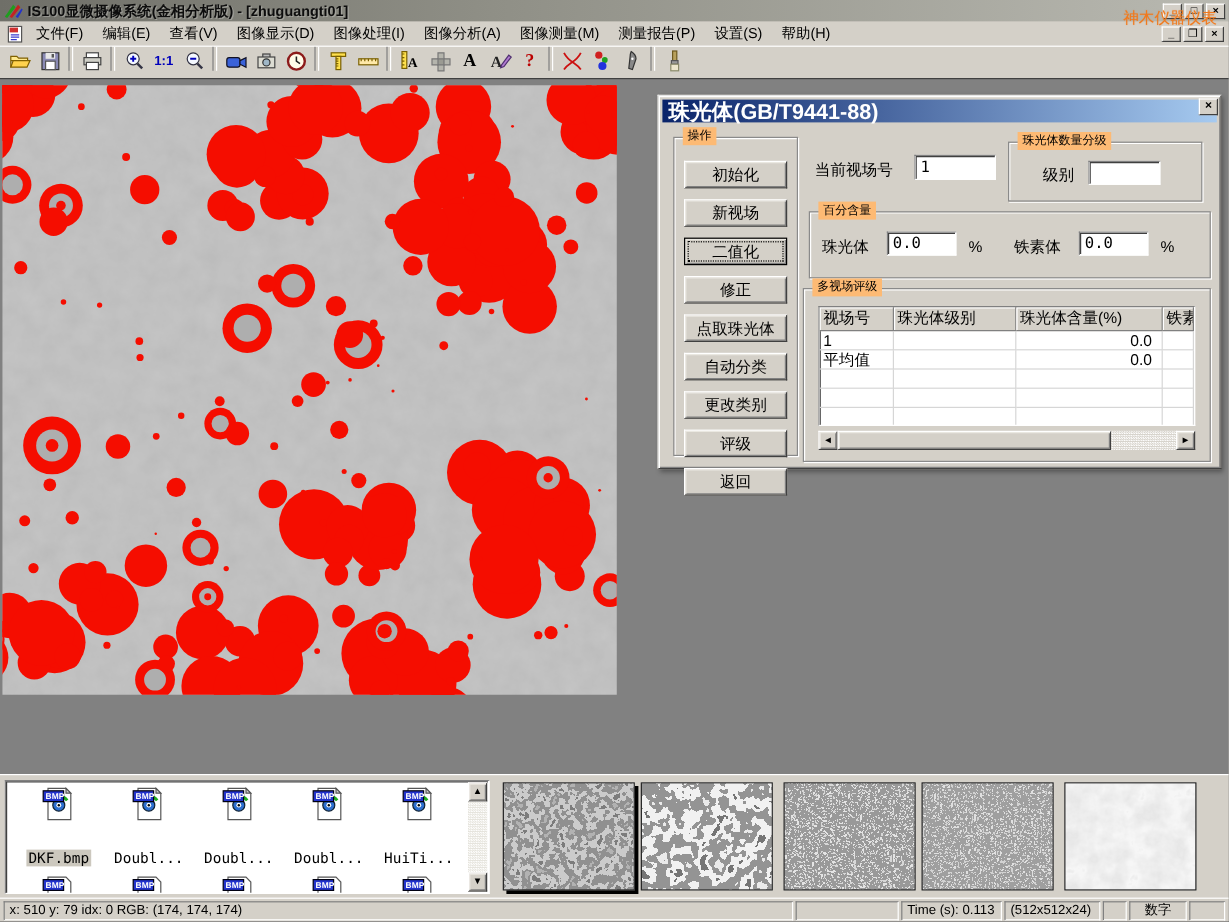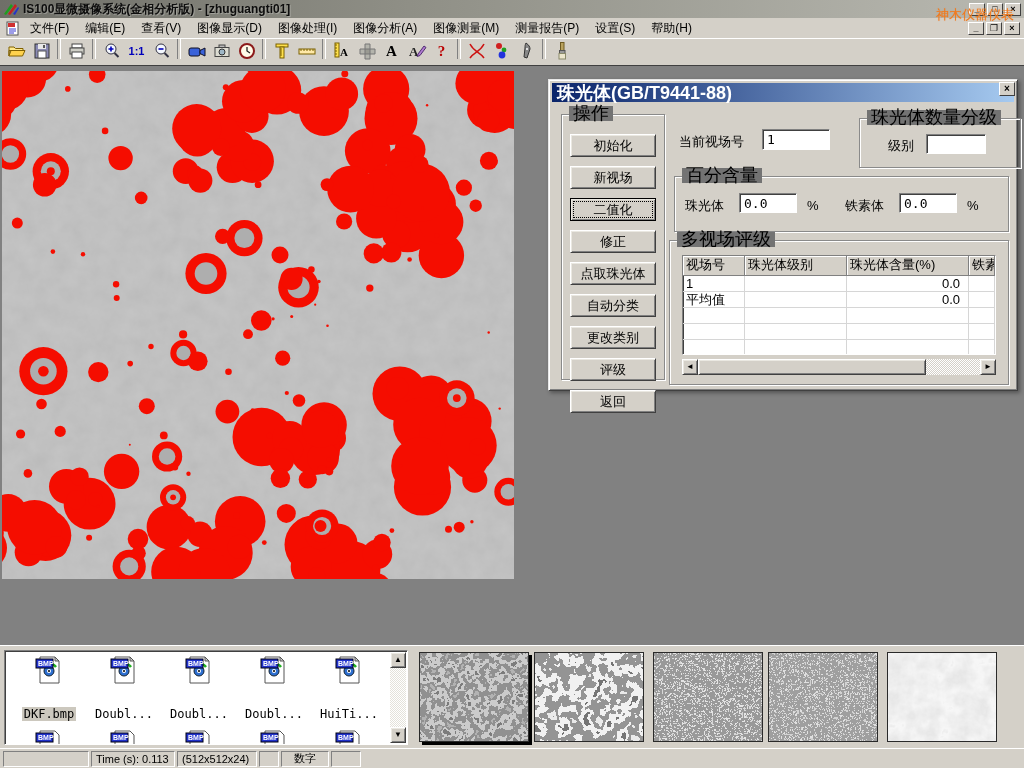--- a/index.html
+++ b/index.html
@@ -42,21 +42,21 @@
   .dialog{position:absolute;left:548px;top:78px;width:470px;height:312px;background:#d4d0c8;
     border:1px solid;border-color:#e6e6e6 #404040 #404040 #e6e6e6;
     box-shadow:inset 1px 1px 0 #fff,inset -1px -1px 0 #808080,2px 2px 4px rgba(0,0,0,.35);z-index:30;box-sizing:border-box;}
   .dlg-title{position:absolute;left:3px;top:3px;right:3px;height:19px;
     background:linear-gradient(90deg,#0a246a,#a6caf0);color:#fff;font-weight:bold;font-size:18px;
     display:flex;align-items:center;padding-left:5px;box-sizing:border-box;}
   .dlg-close{position:absolute;right:2px;top:2px;width:16px;height:14px;background:#d4d0c8;
     border:1px solid;border-color:#fff #404040 #404040 #fff;font-size:10px;font-weight:bold;line-height:11px;
     text-align:center;color:#000;box-sizing:border-box;}
   .gbox{position:absolute;border:1px solid #8a8a8a;box-shadow:inset 1px 1px 0 #fff,1px 1px 0 #fff;}
-  .glabel{position:absolute;top:-9px;left:7px;background:#737373;font-size:18px;padding:0 4px;line-height:15px;white-space:nowrap;}
+  .glabel{position:absolute;top:-9px;left:7px;background:#fdba74;font-size:10px;padding:0 4px;line-height:15px;white-space:nowrap;}
   .btn{display:block;width:86px;height:23px;margin:9px auto 0;background:#d4d0c8;
     border:1px solid;border-color:#fff #404040 #404040 #fff;
     box-shadow:inset 1px 1px 0 #eae8e1,inset -1px -1px 0 #808080;
     font-size:13px;text-align:center;line-height:21px;box-sizing:border-box;white-space:nowrap;overflow:hidden;}
   .btn.focused{border:1px solid #000;outline:1px dotted #000;outline-offset:-4px;}
   .dlabel{position:absolute;font-size:13px;white-space:nowrap;color:#000;}
   .field{position:absolute;background:#fff;border:1px solid;border-color:#808080 #fff #fff #808080;
     box-shadow:inset 1px 1px 0 #404040;font-size:13px;padding:2px 4px;box-sizing:border-box;
     font-family:"DejaVu Sans Mono",monospace;overflow:hidden;white-space:nowrap;}
 
@@ -562,21 +562,21 @@
           <div class="btn">自动分类</div>
           <div class="btn">更改类别</div>
           <div class="btn">评级</div>
           <div class="btn">返回</div>
         </div>
       </div>
 
       <span class="dlabel" style="left:130px;top:53px;">当前视场号</span>
       <div class="field" style="left:213px;top:49px;width:68px;height:21px;">1</div>
 
-      <div class="gbox" style="left:310px;top:38px;width:160px;height:48px;text-align:center;">
+      <div class="gbox" style="left:291px;top:38px;width:160px;height:48px;text-align:center;">
         <span class="glabel">珠光体数量分级</span>
         <span class="dlabel" style="left:28px;top:18px;">级别</span>
         <div class="field" style="left:66px;top:15px;width:60px;height:20px;"></div>
       </div>
 
       <div class="gbox" style="left:125px;top:96px;width:333px;height:54px;">
         <span class="glabel">百分含量</span>
         <span class="dlabel" style="left:10px;top:20px;">珠光体</span>
         <div class="field" style="left:64px;top:16px;width:58px;height:20px;">0.0</div>
         <span class="dlabel" style="left:132px;top:21px;">%</span>
@@ -757,20 +757,21 @@
       </svg>
     <svg class="thumb" style="left:768px;" width="108" height="88">
         <rect width="108" height="88" filter="url(#tex4)"></rect>
       </svg>
     <svg class="thumb" style="left:887px;" width="108" height="88">
         <rect width="108" height="88" filter="url(#tex5)"></rect>
       </svg>
   </div>
 
   <div class="statusbar">
+    <span class="spanel sp1">x: 510 y: 79 idx: 0  RGB: (174, 174, 174)</span>
     <span class="spanel sp2"></span>
     <span class="spanel sp3">Time (s): 0.113</span>
     <span class="spanel sp4">(512x512x24)</span>
     <span class="spanel sp5"></span>
     <span class="spanel sp6">数字</span>
     <span class="spanel sp7"></span>
   </div>
 
   <svg width="0" height="0" style="position:absolute;">
     <defs>

